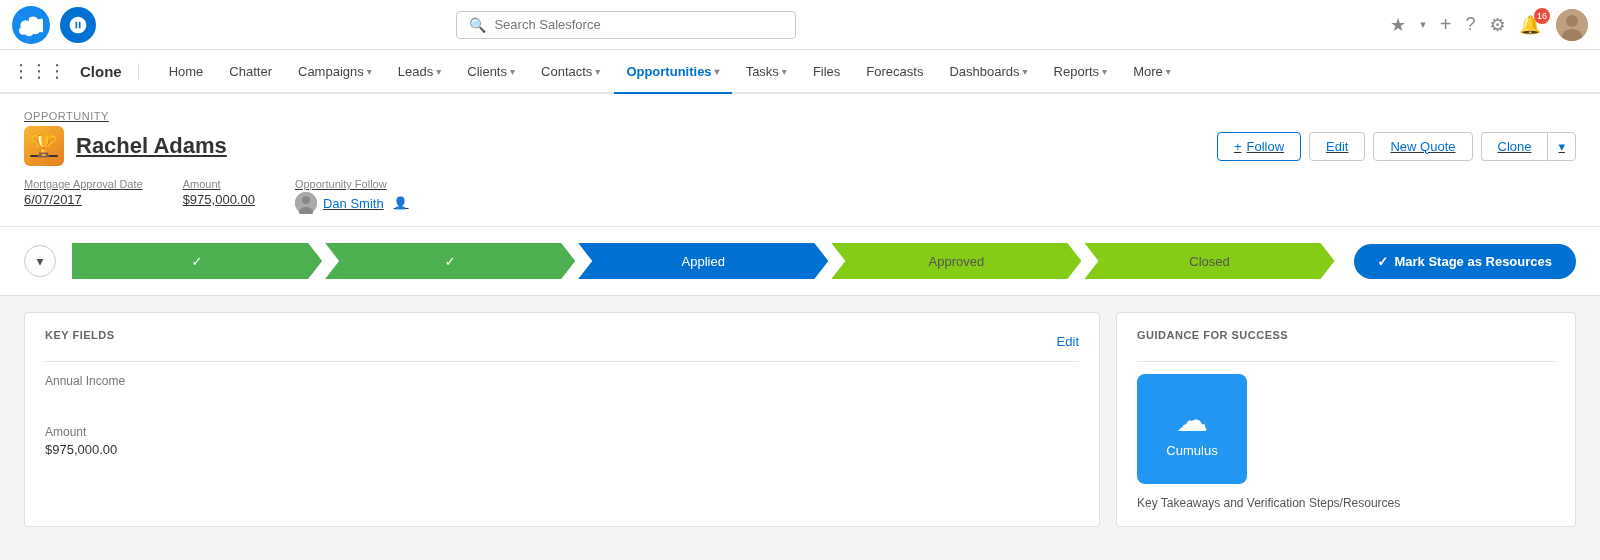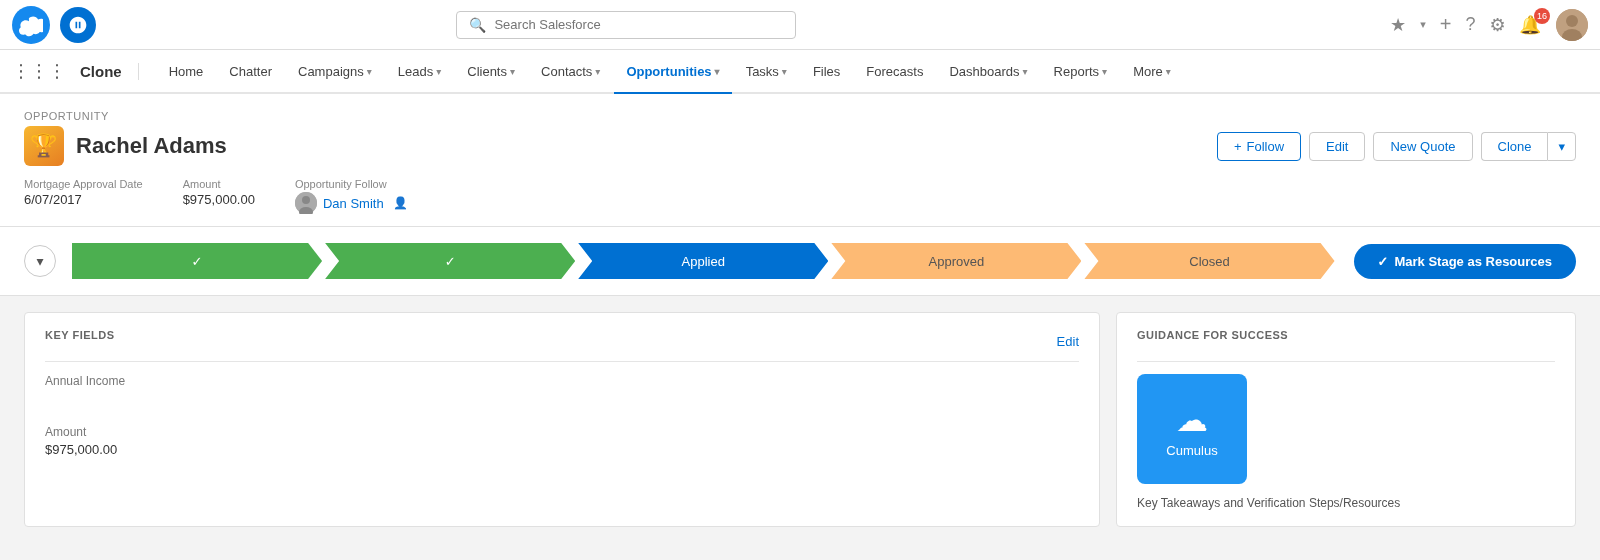--- a/index.html
+++ b/index.html
@@ -87,20 +87,21 @@
       border-bottom: 2px solid #0070d2;
       font-weight: 600;
     }
     .nav-item .chevron { font-size: 10px; color: #888; }
 
     
     .record-header {
       background: #fff;
       padding: 16px 24px 12px;
       border-bottom: 1px solid #e0e0e0;
+      text-decoration: underline;
     }
     .record-type-label {
       font-size: 11px; color: #888; text-transform: uppercase; letter-spacing: 0.5px;
       margin-bottom: 4px;
     }
     .record-title-row {
       display: flex; align-items: center; justify-content: space-between;
     }
     .record-title-left {
       display: flex; align-items: center; gap: 12px;
@@ -193,21 +194,21 @@
       background: #4caf50;
       color: #fff;
       margin-right: 3px;
     }
     .stage-step.active {
       background: #0070d2;
       color: #ffffff;
       margin-right: 3px;
     }
     .stage-step.inactive {
-      background: #fdba74;
+      background: #84cc16;
       color: #555;
       margin-right: 3px;
     }
     .mark-complete-btn {
       background: #0070d2;
       color: #fff;
       border: none;
       border-radius: 24px;
       padding: 10px 24px;
       font-size: 13px;

